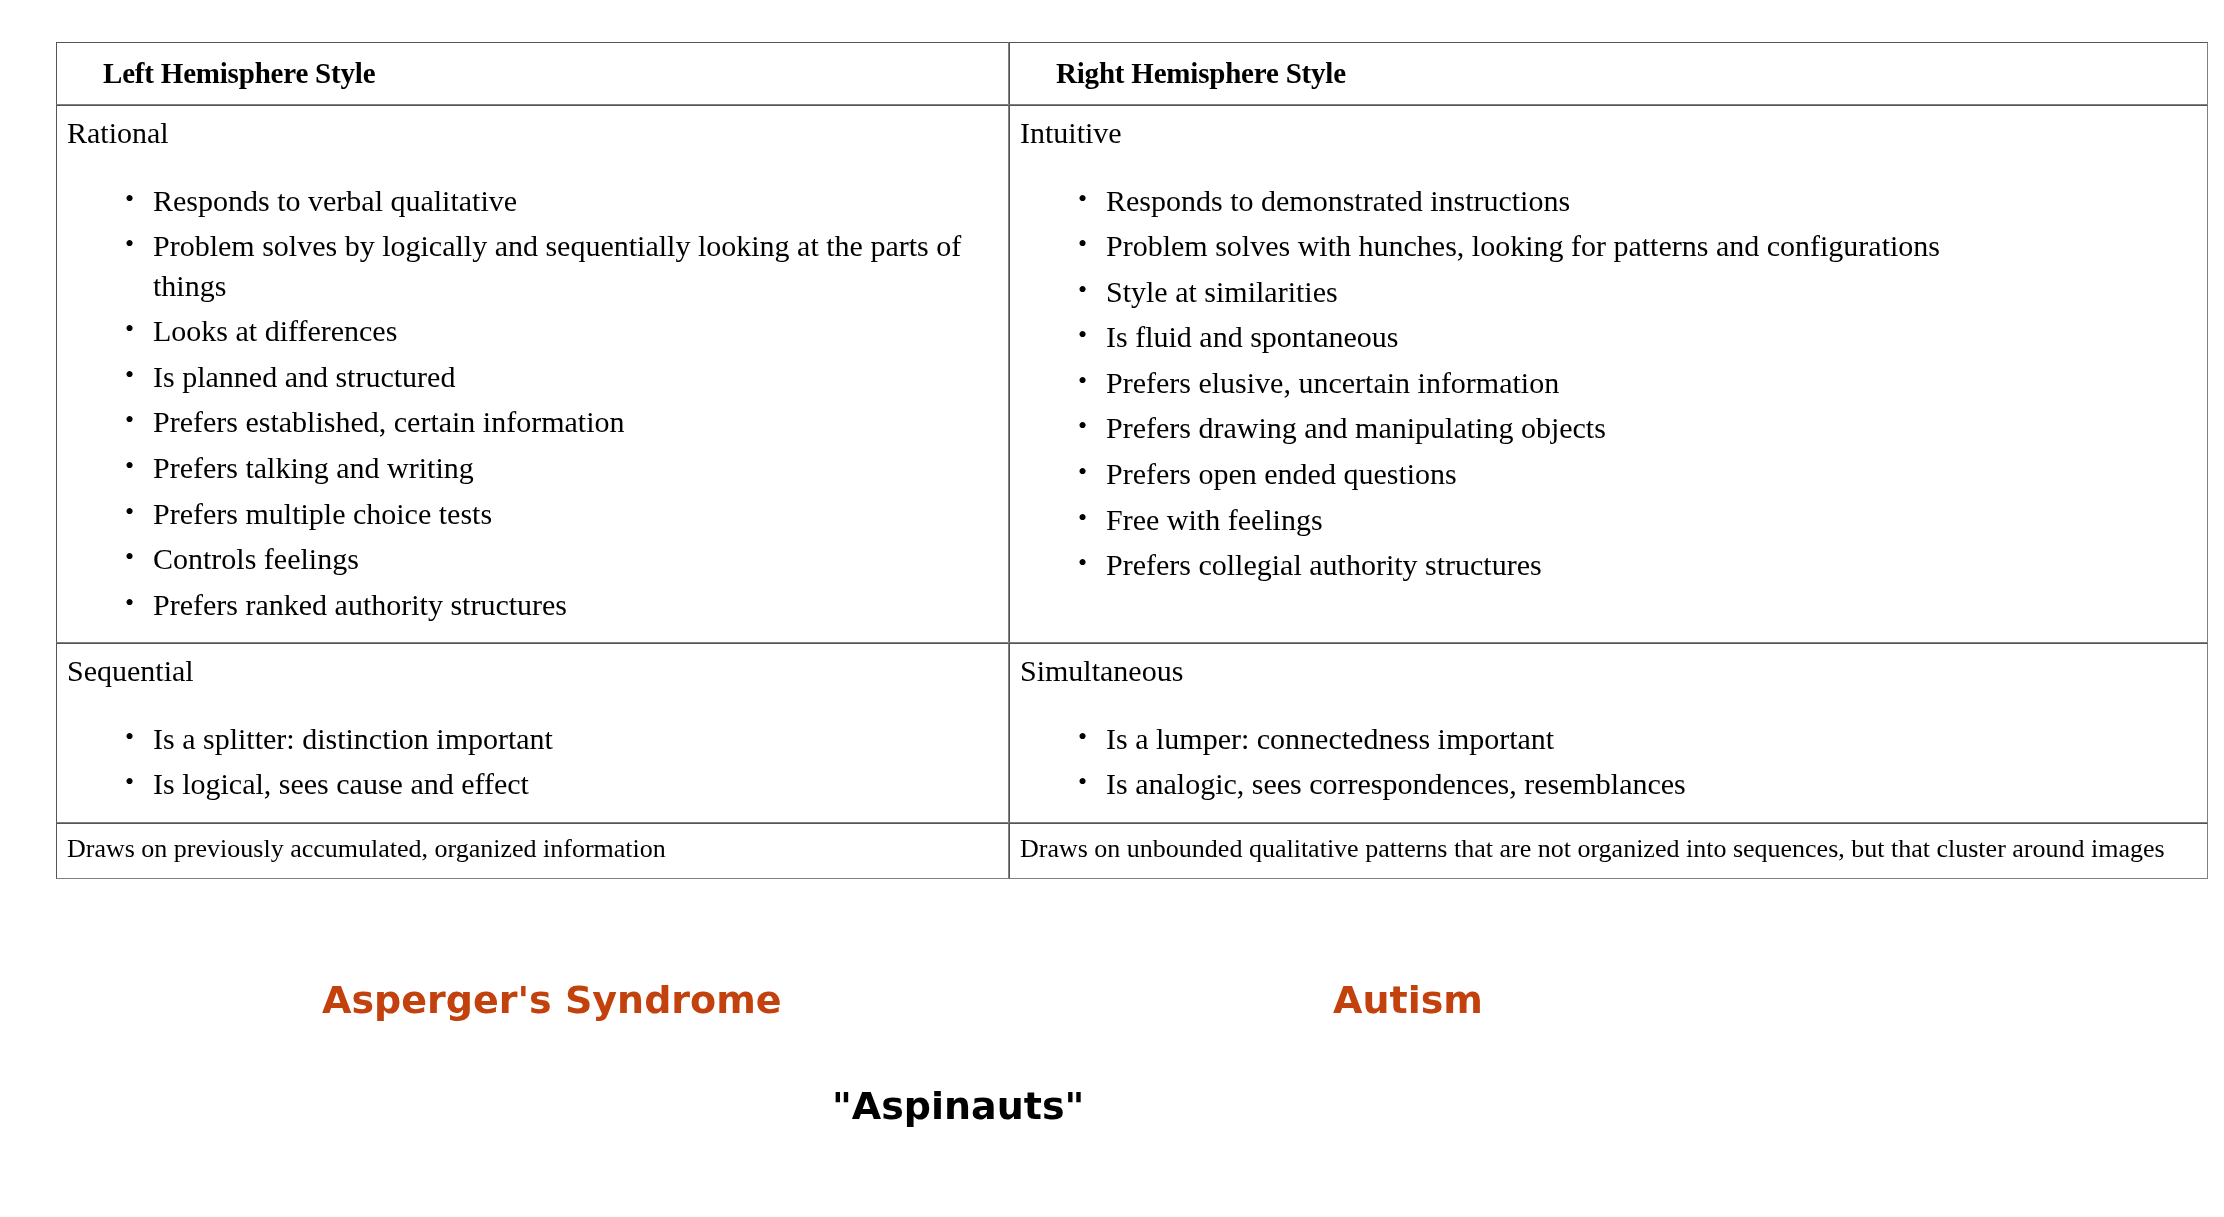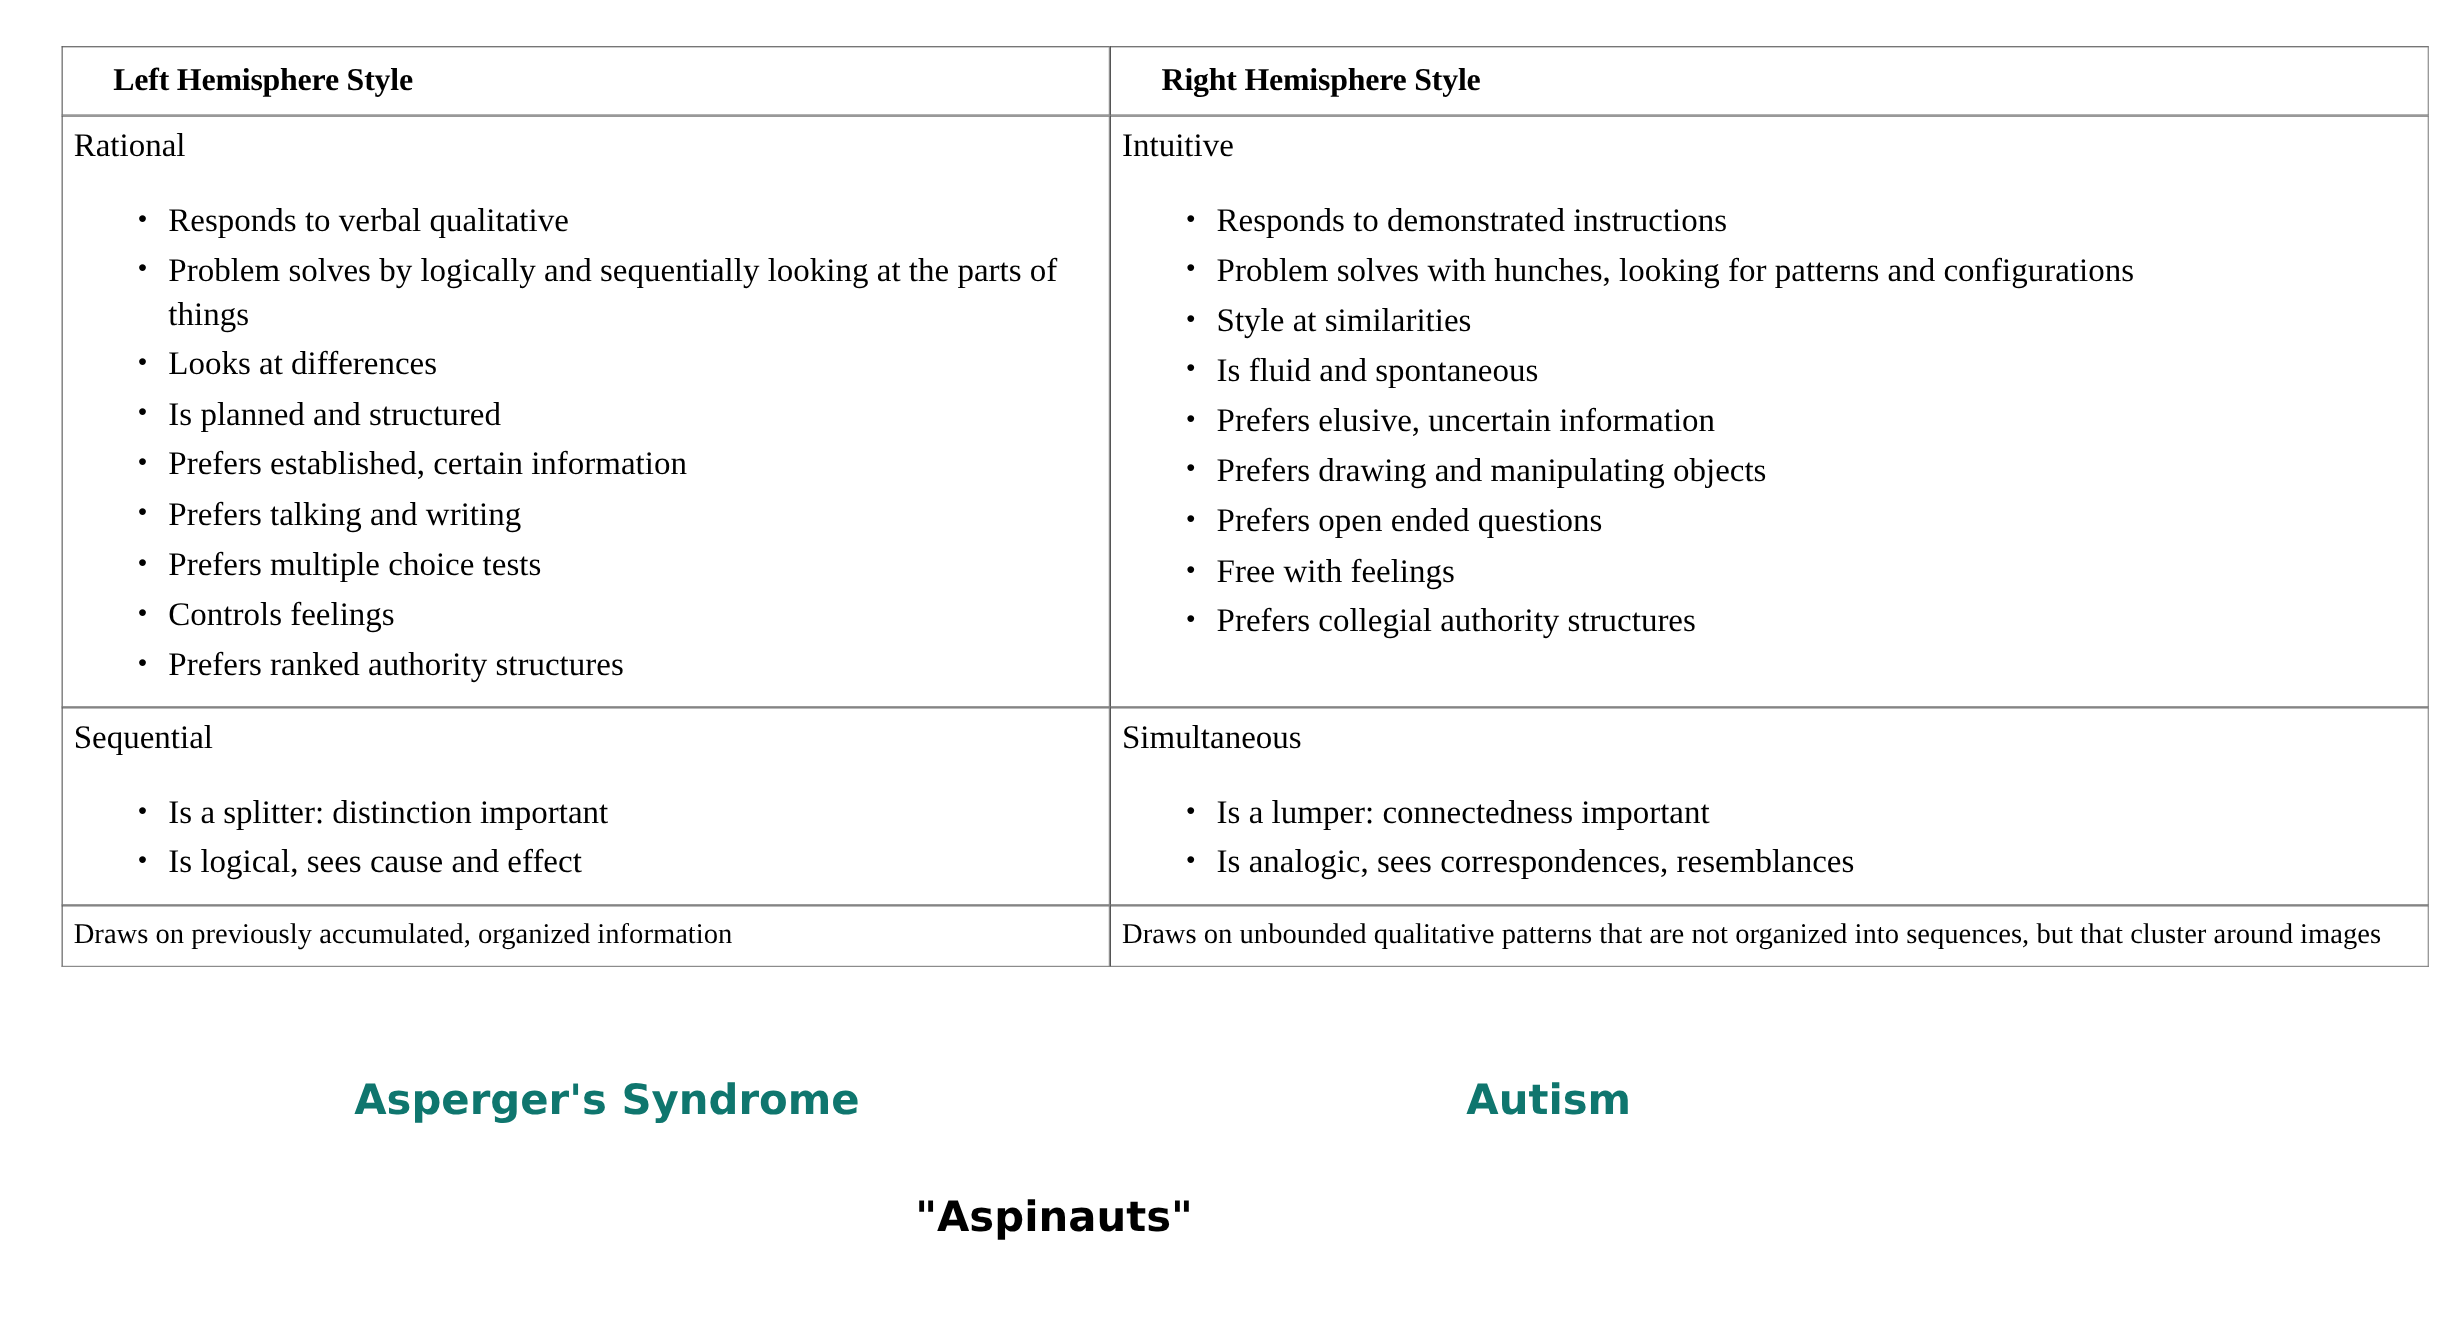--- a/index.html
+++ b/index.html
@@ -103,21 +103,21 @@
     left: 0;
     top: 978px;
     width: 2224px;
     height: 70px;
   }
   .caption {
     position: absolute;
     font-family: "DejaVu Sans", "Liberation Sans", sans-serif;
     font-weight: bold;
     font-size: 38px;
-    color: #0f766e;
+    color: #c2410c;
     white-space: nowrap;
   }
   .cap-asperger { left: 322px; top: 0; }
   .cap-autism   { left: 1333px; top: 0; }
 
   .cap-aspinauts {
     position: absolute;
     left: 832px;
     top: 1084px;
     font-family: "DejaVu Sans", "Liberation Sans", sans-serif;

